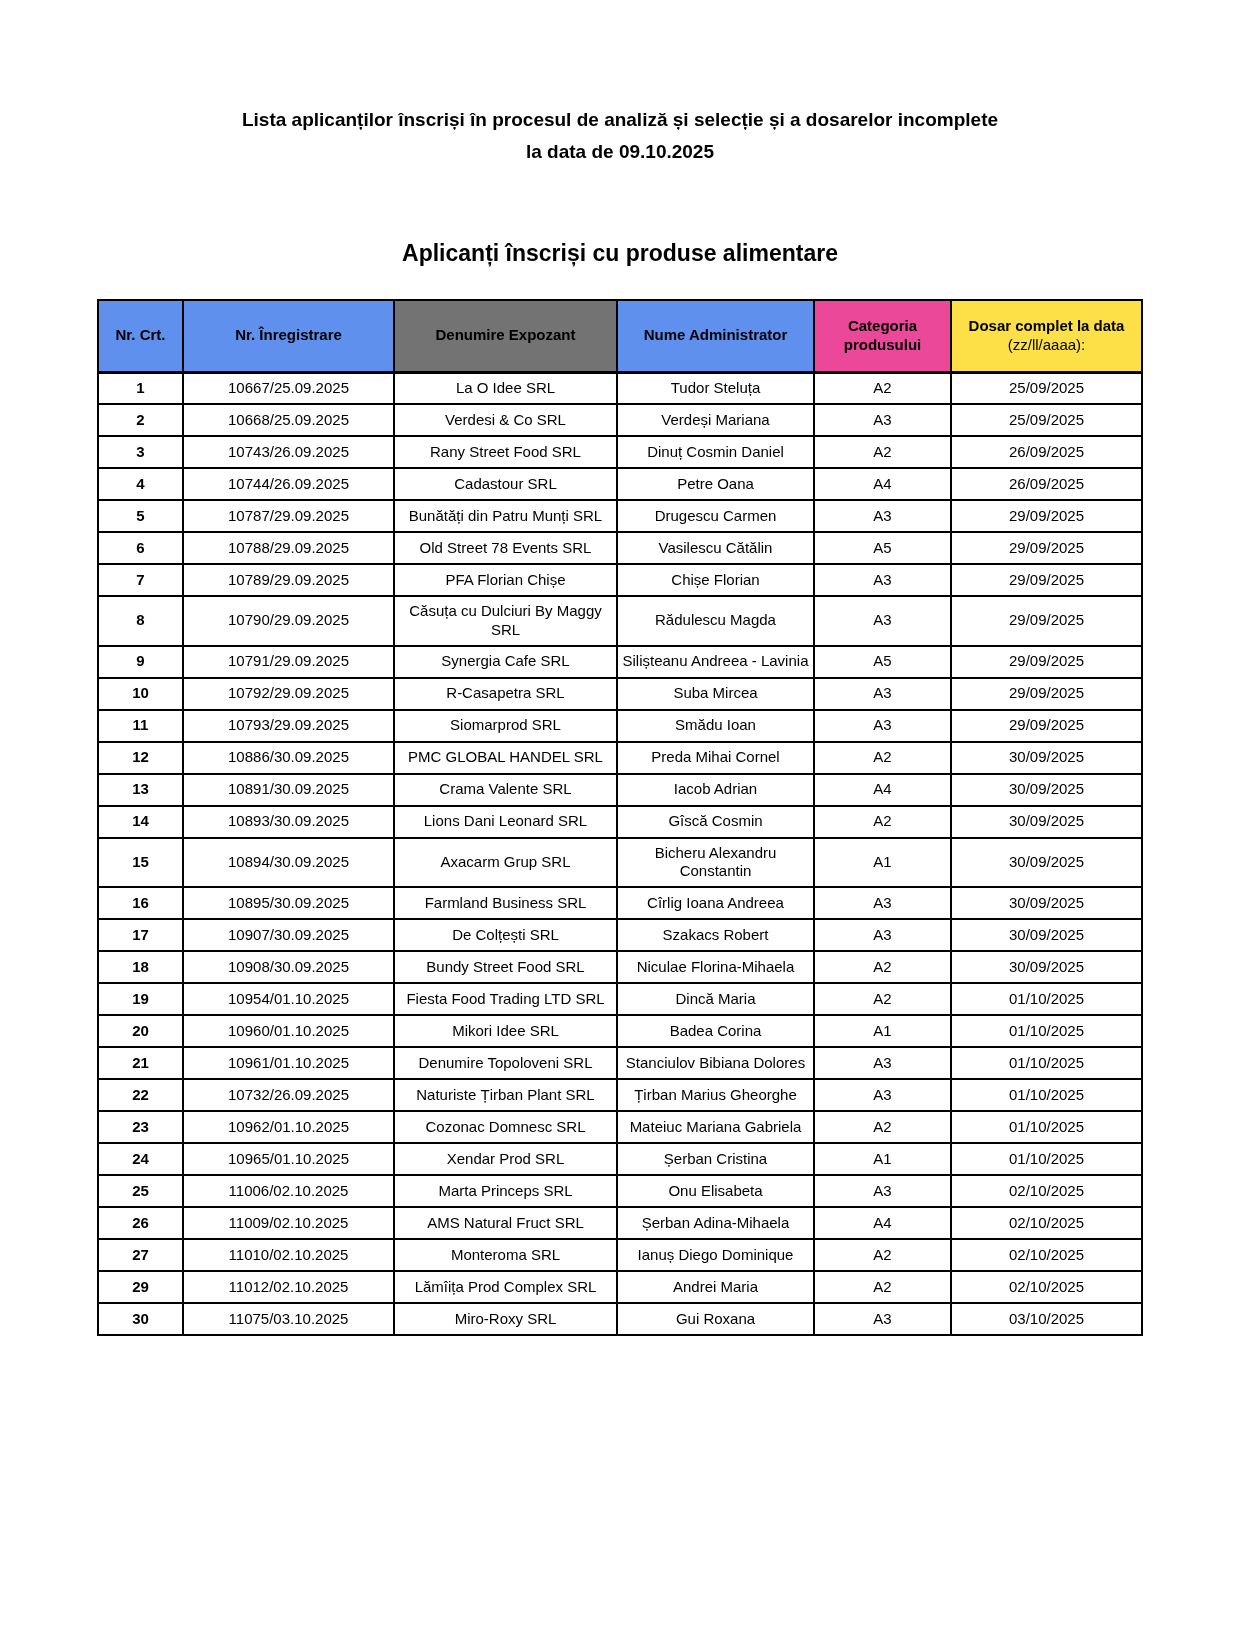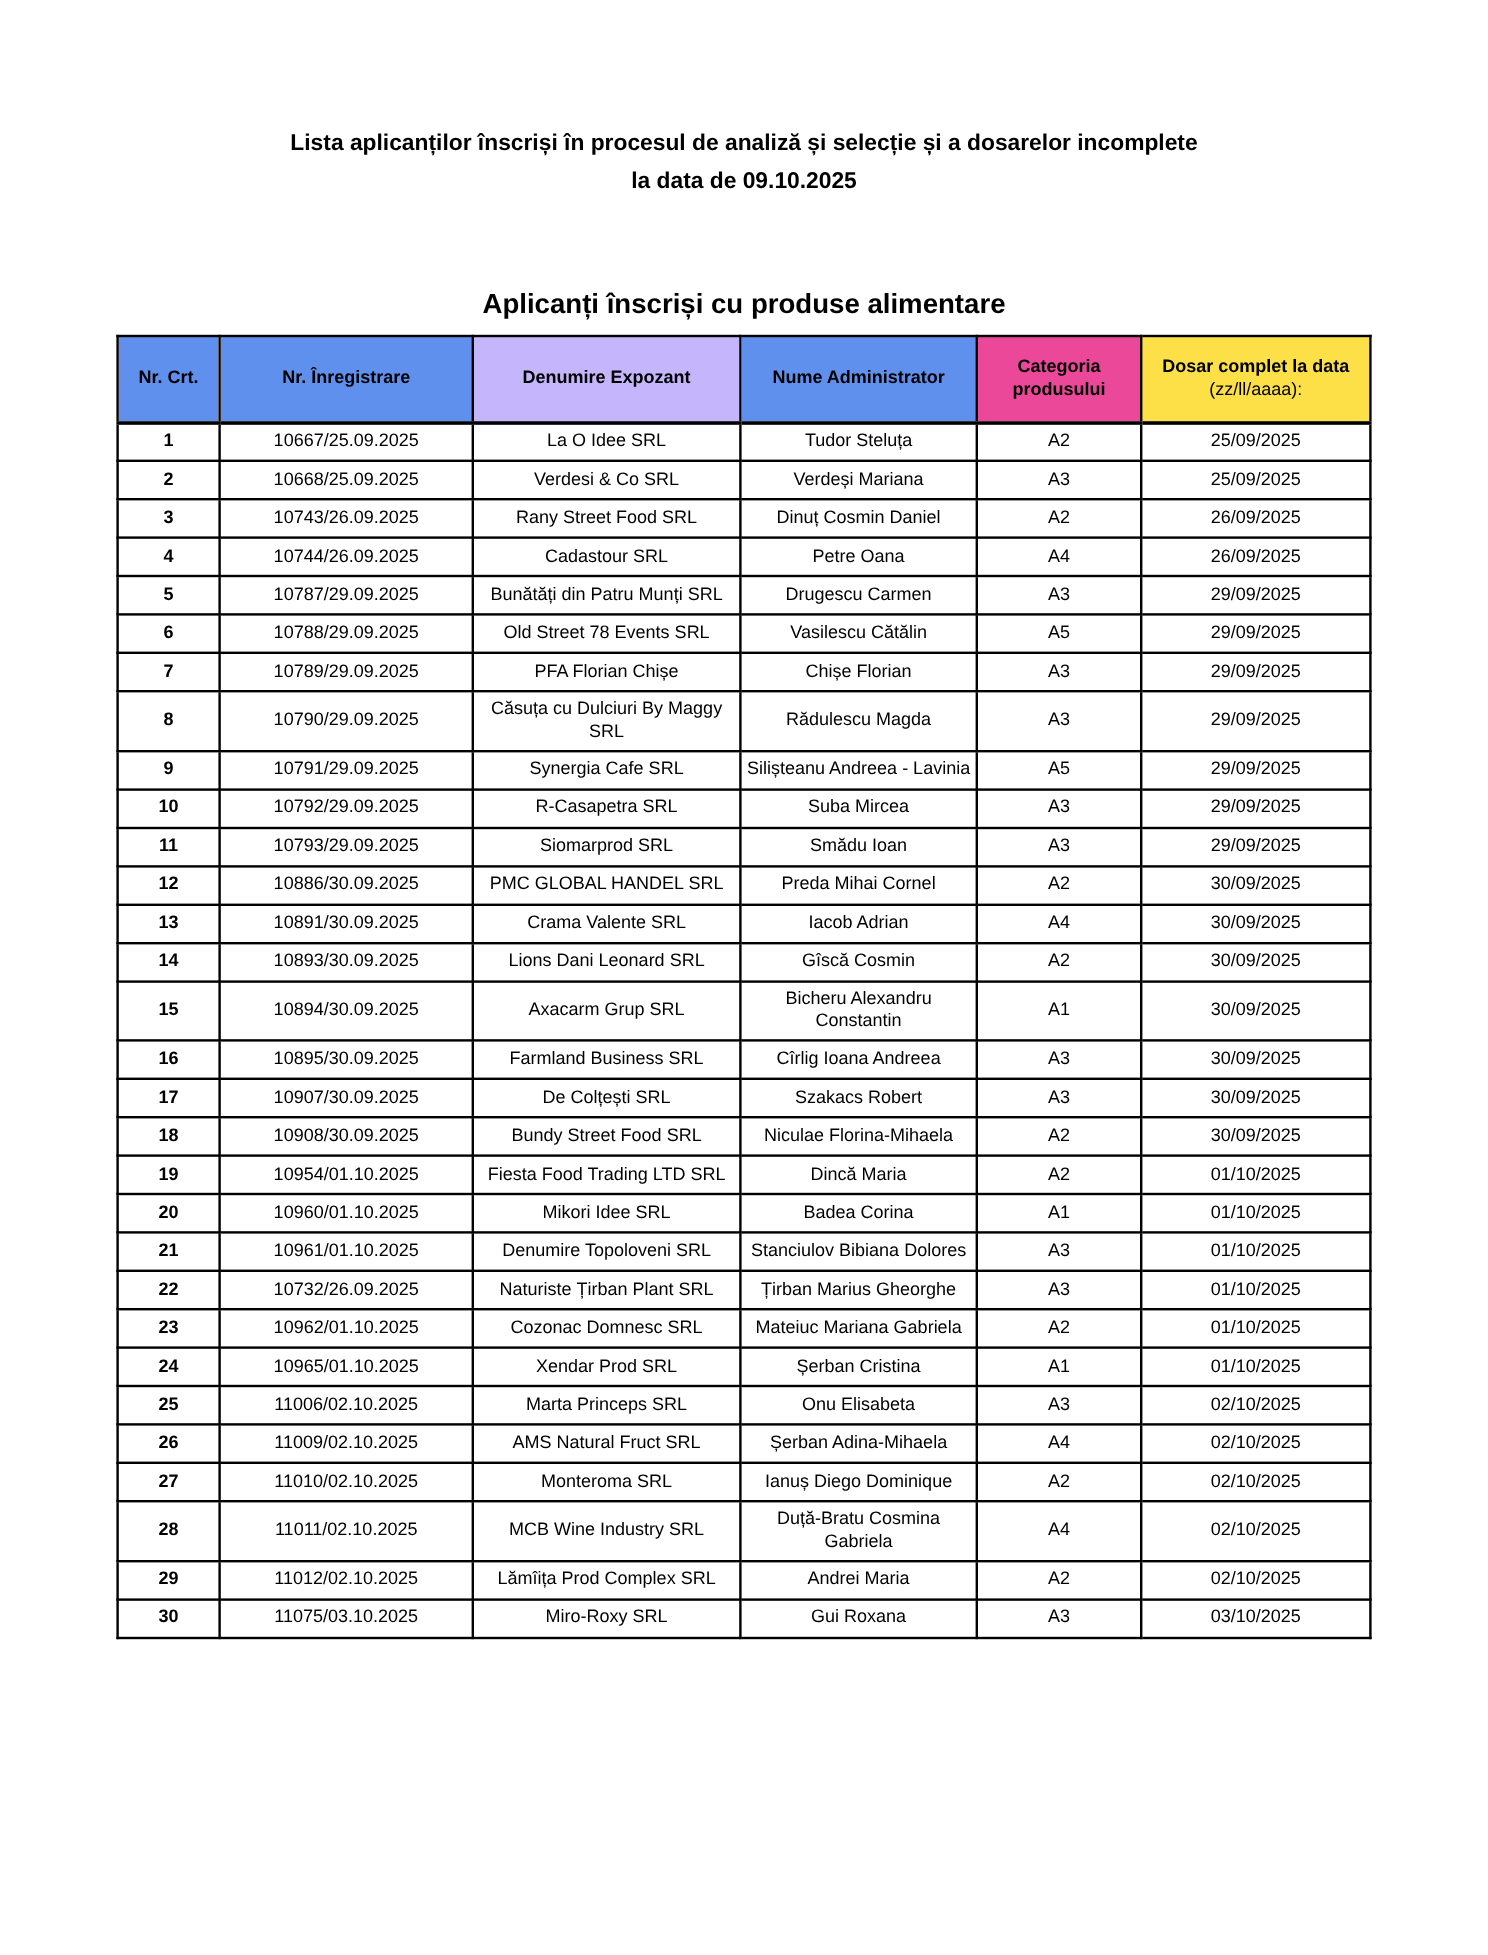--- a/index.html
+++ b/index.html
@@ -22,21 +22,21 @@
   .doc-title div { margin: 0 60px; }
   .section-heading {
     margin-top: 72px;
     text-align: center;
     font-weight: bold;
     font-size: 23px;
   }
   table.applicants {
     border-collapse: collapse;
     table-layout: fixed;
-    margin: 12px auto 0 auto;
+    margin: 32px auto 0 auto;
     width: 1044px;
   }
   th, td {
     border: 2px solid #000000;
     text-align: center;
     vertical-align: middle;
     font-size: 15px;
     line-height: 1.25;
     padding: 5px 3px;
     overflow: hidden;
@@ -71,21 +71,21 @@
       <col style="width:211px">
       <col style="width:223px">
       <col style="width:197px">
       <col style="width:137px">
       <col style="width:191px">
     </colgroup>
     <thead>
       <tr>
         <th style="background: rgb(96, 144, 238);">Nr. Crt.</th>
         <th style="background: rgb(96, 144, 238);">Nr. Înregistrare</th>
-        <th style="background: #c4b5fd;">Denumire Expozant</th>
+        <th style="background: #737373;">Denumire Expozant</th>
         <th style="background: rgb(96, 144, 238);">Nume Administrator</th>
         <th style="background: #ec4899;">Categoria produsului</th>
         <th class="last-col" style="background: #fde047;">
           <span>Dosar complet la data</span>
           <span class="subnote">(zz/ll/aaaa):</span>
         </th>
       </tr>
     </thead>
     <tbody>
         <tr>
@@ -298,28 +298,20 @@
         </tr>
         <tr>
           <td class="num">27</td>
           <td>11010/02.10.2025</td>
           <td>Monteroma SRL</td>
           <td>Ianuș Diego Dominique</td>
           <td>A2</td>
           <td>02/10/2025</td>
         </tr>
         <tr>
-          <td class="num">28</td>
-          <td>11011/02.10.2025</td>
-          <td>MCB Wine Industry SRL</td>
-          <td>Duță-Bratu Cosmina Gabriela</td>
-          <td>A4</td>
-          <td>02/10/2025</td>
-        </tr>
-        <tr>
           <td class="num">29</td>
           <td>11012/02.10.2025</td>
           <td>Lămîița Prod Complex SRL</td>
           <td>Andrei Maria</td>
           <td>A2</td>
           <td>02/10/2025</td>
         </tr>
         <tr>
           <td class="num">30</td>
           <td>11075/03.10.2025</td>

